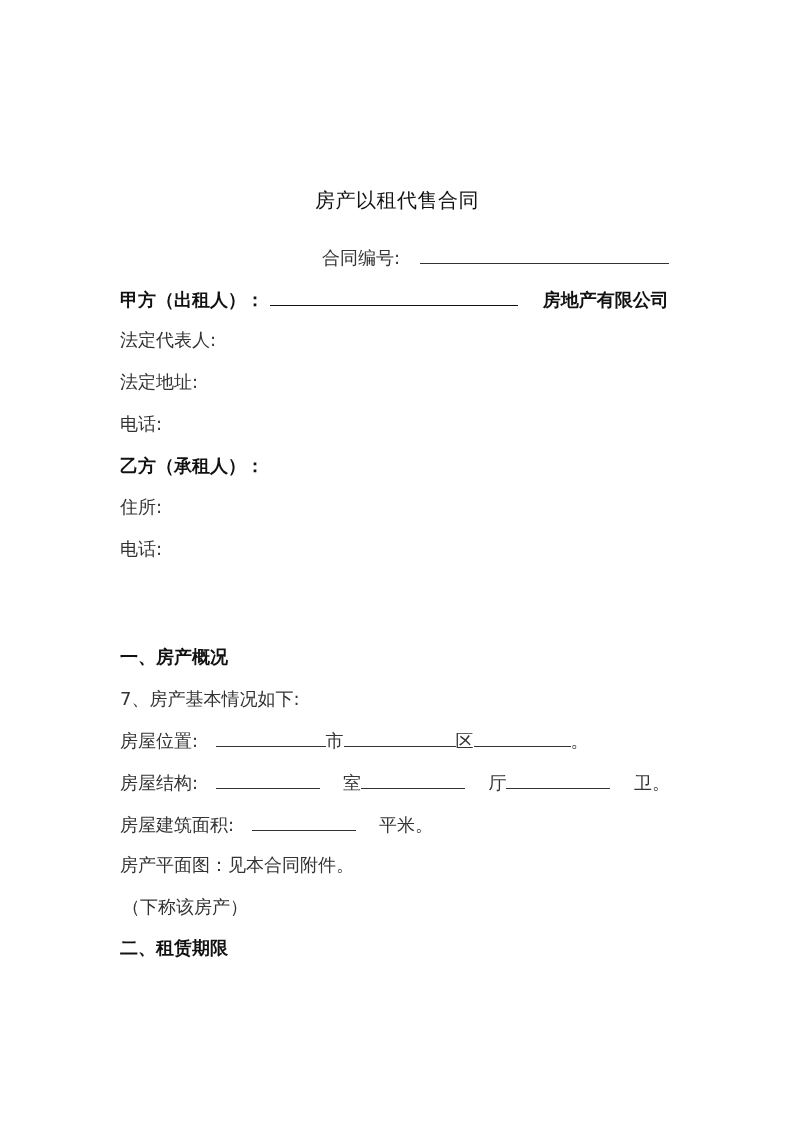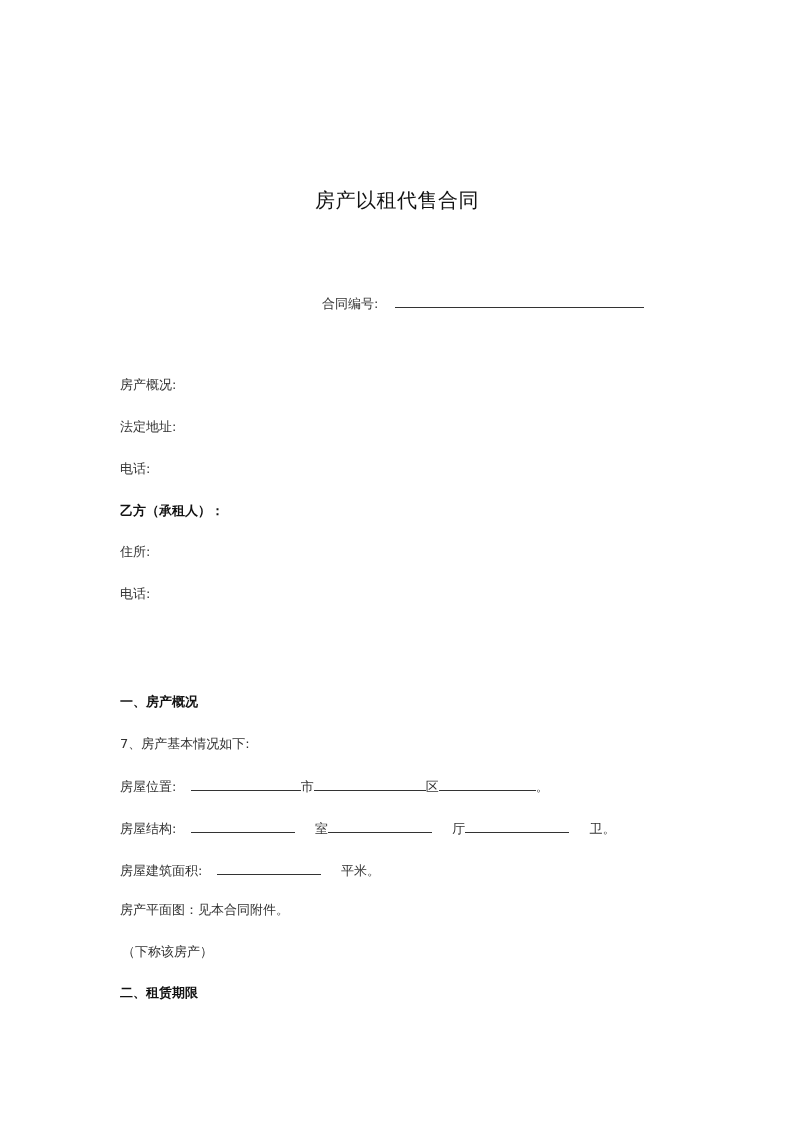--- a/index.html
+++ b/index.html
@@ -17,25 +17,24 @@
     }
     .page {
       position: absolute;
       left: 0; top: 0;
       width: 794px;
       height: 1123px;
     }
     .line {
       position: absolute;
       left: 120px;
-      font-size: 13px;
+      font-size: 18px;
       line-height: 20px;
       white-space: nowrap;
       color: #333333;
-      margin-top: 45px;
     }
     .bold {
       font-weight: bold;
       color: #111111;
     }
     .title {
       position: absolute;
       left: 0;
       width: 794px;
       top: 187px;
@@ -63,22 +62,28 @@
 <div class="page">
 
   <div class="title">房产以租代售合同</div>
 
   <div class="line" style="left:322px; top:248px;">
     <span>合同编号:</span>
     <span class="gap" style="width:8px;"></span>
     <span class="blank" style="width:249px;"></span>
   </div>
 
+  <div class="line bold" style="top:290px;">
+    <span>甲方（出租人）：</span>
+    <span class="blank thick" style="width:248px;"></span>
+    <span class="gap" style="width:12px;"></span>
+    <span>房地产有限公司</span>
+  </div>
 
-  <div class="line" style="top:330px;">房产概况:</div>
+  <div class="line" style="top:330px;">法定代表人:</div>
   <div class="line" style="top:372px;">法定地址:</div>
   <div class="line" style="top:414px;">电话:</div>
 
   <div class="line bold" style="top:456px;">乙方（承租人）：</div>
   <div class="line" style="top:497px;">住所:</div>
   <div class="line" style="top:539px;">电话:</div>
 
 
   <div class="line bold" style="top:647px;">一、房产概况</div>
 

